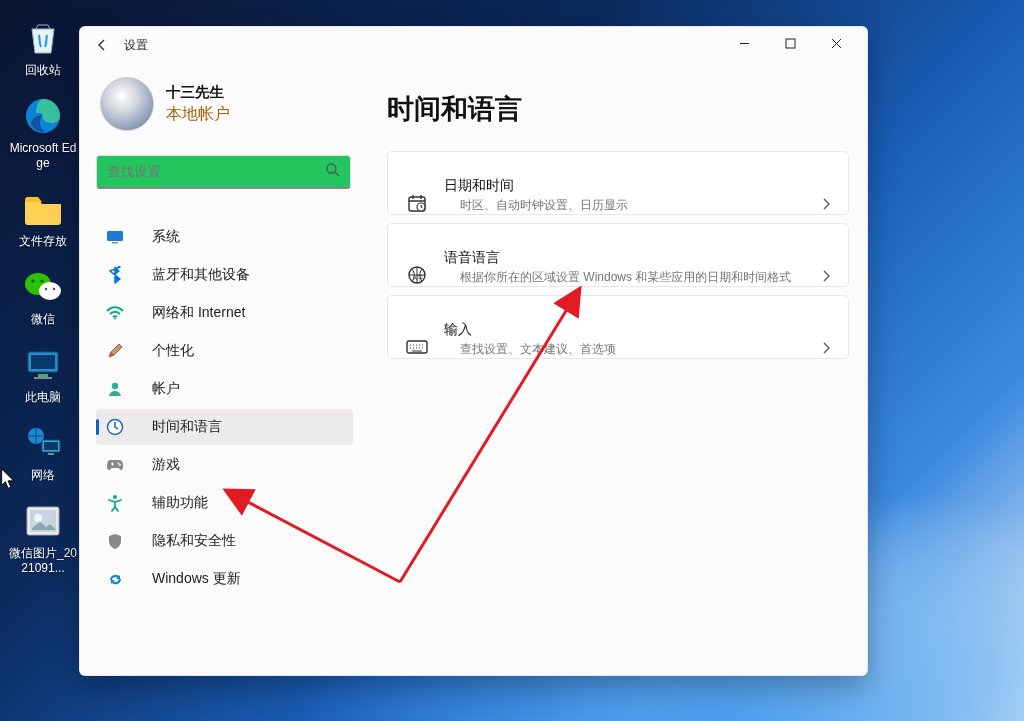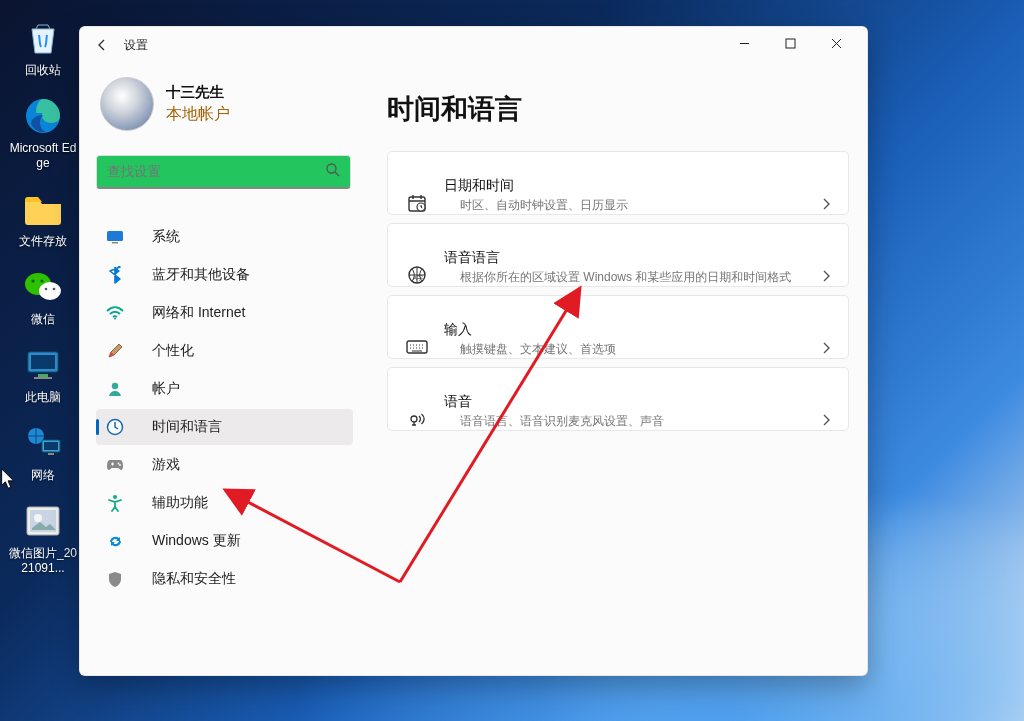--- a/index.html
+++ b/index.html
@@ -262,33 +262,33 @@
             <span class="navicon">
               <svg width="16" height="18" viewBox="0 0 16 18">
                 <circle cx="8" cy="3" r="2" fill="#1a8"></circle>
                 <path d="M2 6l6 2 6-2M8 8v5l-3 4M8 13l3 4" stroke="#1a8" stroke-width="1.8" fill="none" stroke-linecap="round"></path>
               </svg>
             </span>
             <span>辅助功能</span>
           </div>
         <div class="navitem">
             <span class="navicon">
+              <svg width="14" height="17" viewBox="0 0 14 17">
+                <path d="M7 1l6 2v5c0 4-3 7-6 8-3-1-6-4-6-8V3z" fill="#8a8a8a"></path>
+              </svg>
+            </span>
+            <span>隐私和安全性</span>
+          </div>
+        <div class="navitem">
+            <span class="navicon">
               <svg width="17" height="17" viewBox="0 0 17 17">
                 <path d="M3 9a5.5 5.5 0 019-4l1-1v4h-4l1.4-1.4A3.5 3.5 0 005 9M14 8a5.5 5.5 0 01-9 4l-1 1V9h4l-1.4 1.4A3.5 3.5 0 0012 8" fill="#0d8ad0"></path>
               </svg>
             </span>
             <span>Windows 更新</span>
-          </div>
-        <div class="navitem">
-            <span class="navicon">
-              <svg width="14" height="17" viewBox="0 0 14 17">
-                <path d="M7 1l6 2v5c0 4-3 7-6 8-3-1-6-4-6-8V3z" fill="#8a8a8a"></path>
-              </svg>
-            </span>
-            <span>隐私和安全性</span>
           </div>
       </div>
     </div>
 
     <div class="main">
       <div class="page-title">时间和语言</div>
 
       <div class="card">
         <div class="cicon">
             <svg width="20" height="20" viewBox="0 0 20 20">
@@ -326,42 +326,27 @@
 
       <div class="card">
         <div class="cicon">
             <svg width="22" height="16" viewBox="0 0 22 16">
               <rect x="1" y="2" width="20" height="12" rx="2" fill="none" stroke="#333" stroke-width="1.4"></rect>
               <path d="M4 6h1M7 6h1M10 6h1M13 6h1M16 6h1M4 9h1M7 9h1M10 9h1M13 9h1M16 9h1M6 12h10" stroke="#333" stroke-width="1.2"></path>
             </svg>
           </div>
         <div class="ctext">
             <div class="ct">输入</div>
-            <div class="cd">触摸键盘、文本建议、首选项</div>
+            <div class="cd">查找设置、文本建议、首选项</div>
           </div>
         <div class="chev"><svg width="8" height="12">
               <path d="M2 1l5 5-5 5" fill="none" stroke="#555" stroke-width="1.4"></path>
             </svg></div>
       </div>
 
-      <div class="card">
-        <div class="cicon">
-            <svg width="20" height="20" viewBox="0 0 20 20">
-              <circle cx="7" cy="10" r="3" fill="none" stroke="#333" stroke-width="1.3"></circle>
-              <path d="M7 13v3M5 16h4M12 7c2 2 2 4 0 6M14.5 5c3.5 3 3.5 7 0 10" stroke="#333" stroke-width="1.3" fill="none"></path>
-            </svg>
-          </div>
-        <div class="ctext">
-            <div class="ct">语音</div>
-            <div class="cd">语音语言、语音识别麦克风设置、声音</div>
-          </div>
-        <div class="chev"><svg width="8" height="12">
-              <path d="M2 1l5 5-5 5" fill="none" stroke="#555" stroke-width="1.4"></path>
-            </svg></div>
-      </div>
     </div>
   </div>
 </div>
 
 <svg class="arrows" width="1024" height="721" style="left:0;top:0">
   <defs>
     <marker id="ah" markerWidth="12" markerHeight="12" refX="9" refY="5" orient="auto">
       <path d="M0 0L10 5L0 10z" fill="#e01b24"></path>
     </marker>
   </defs>

